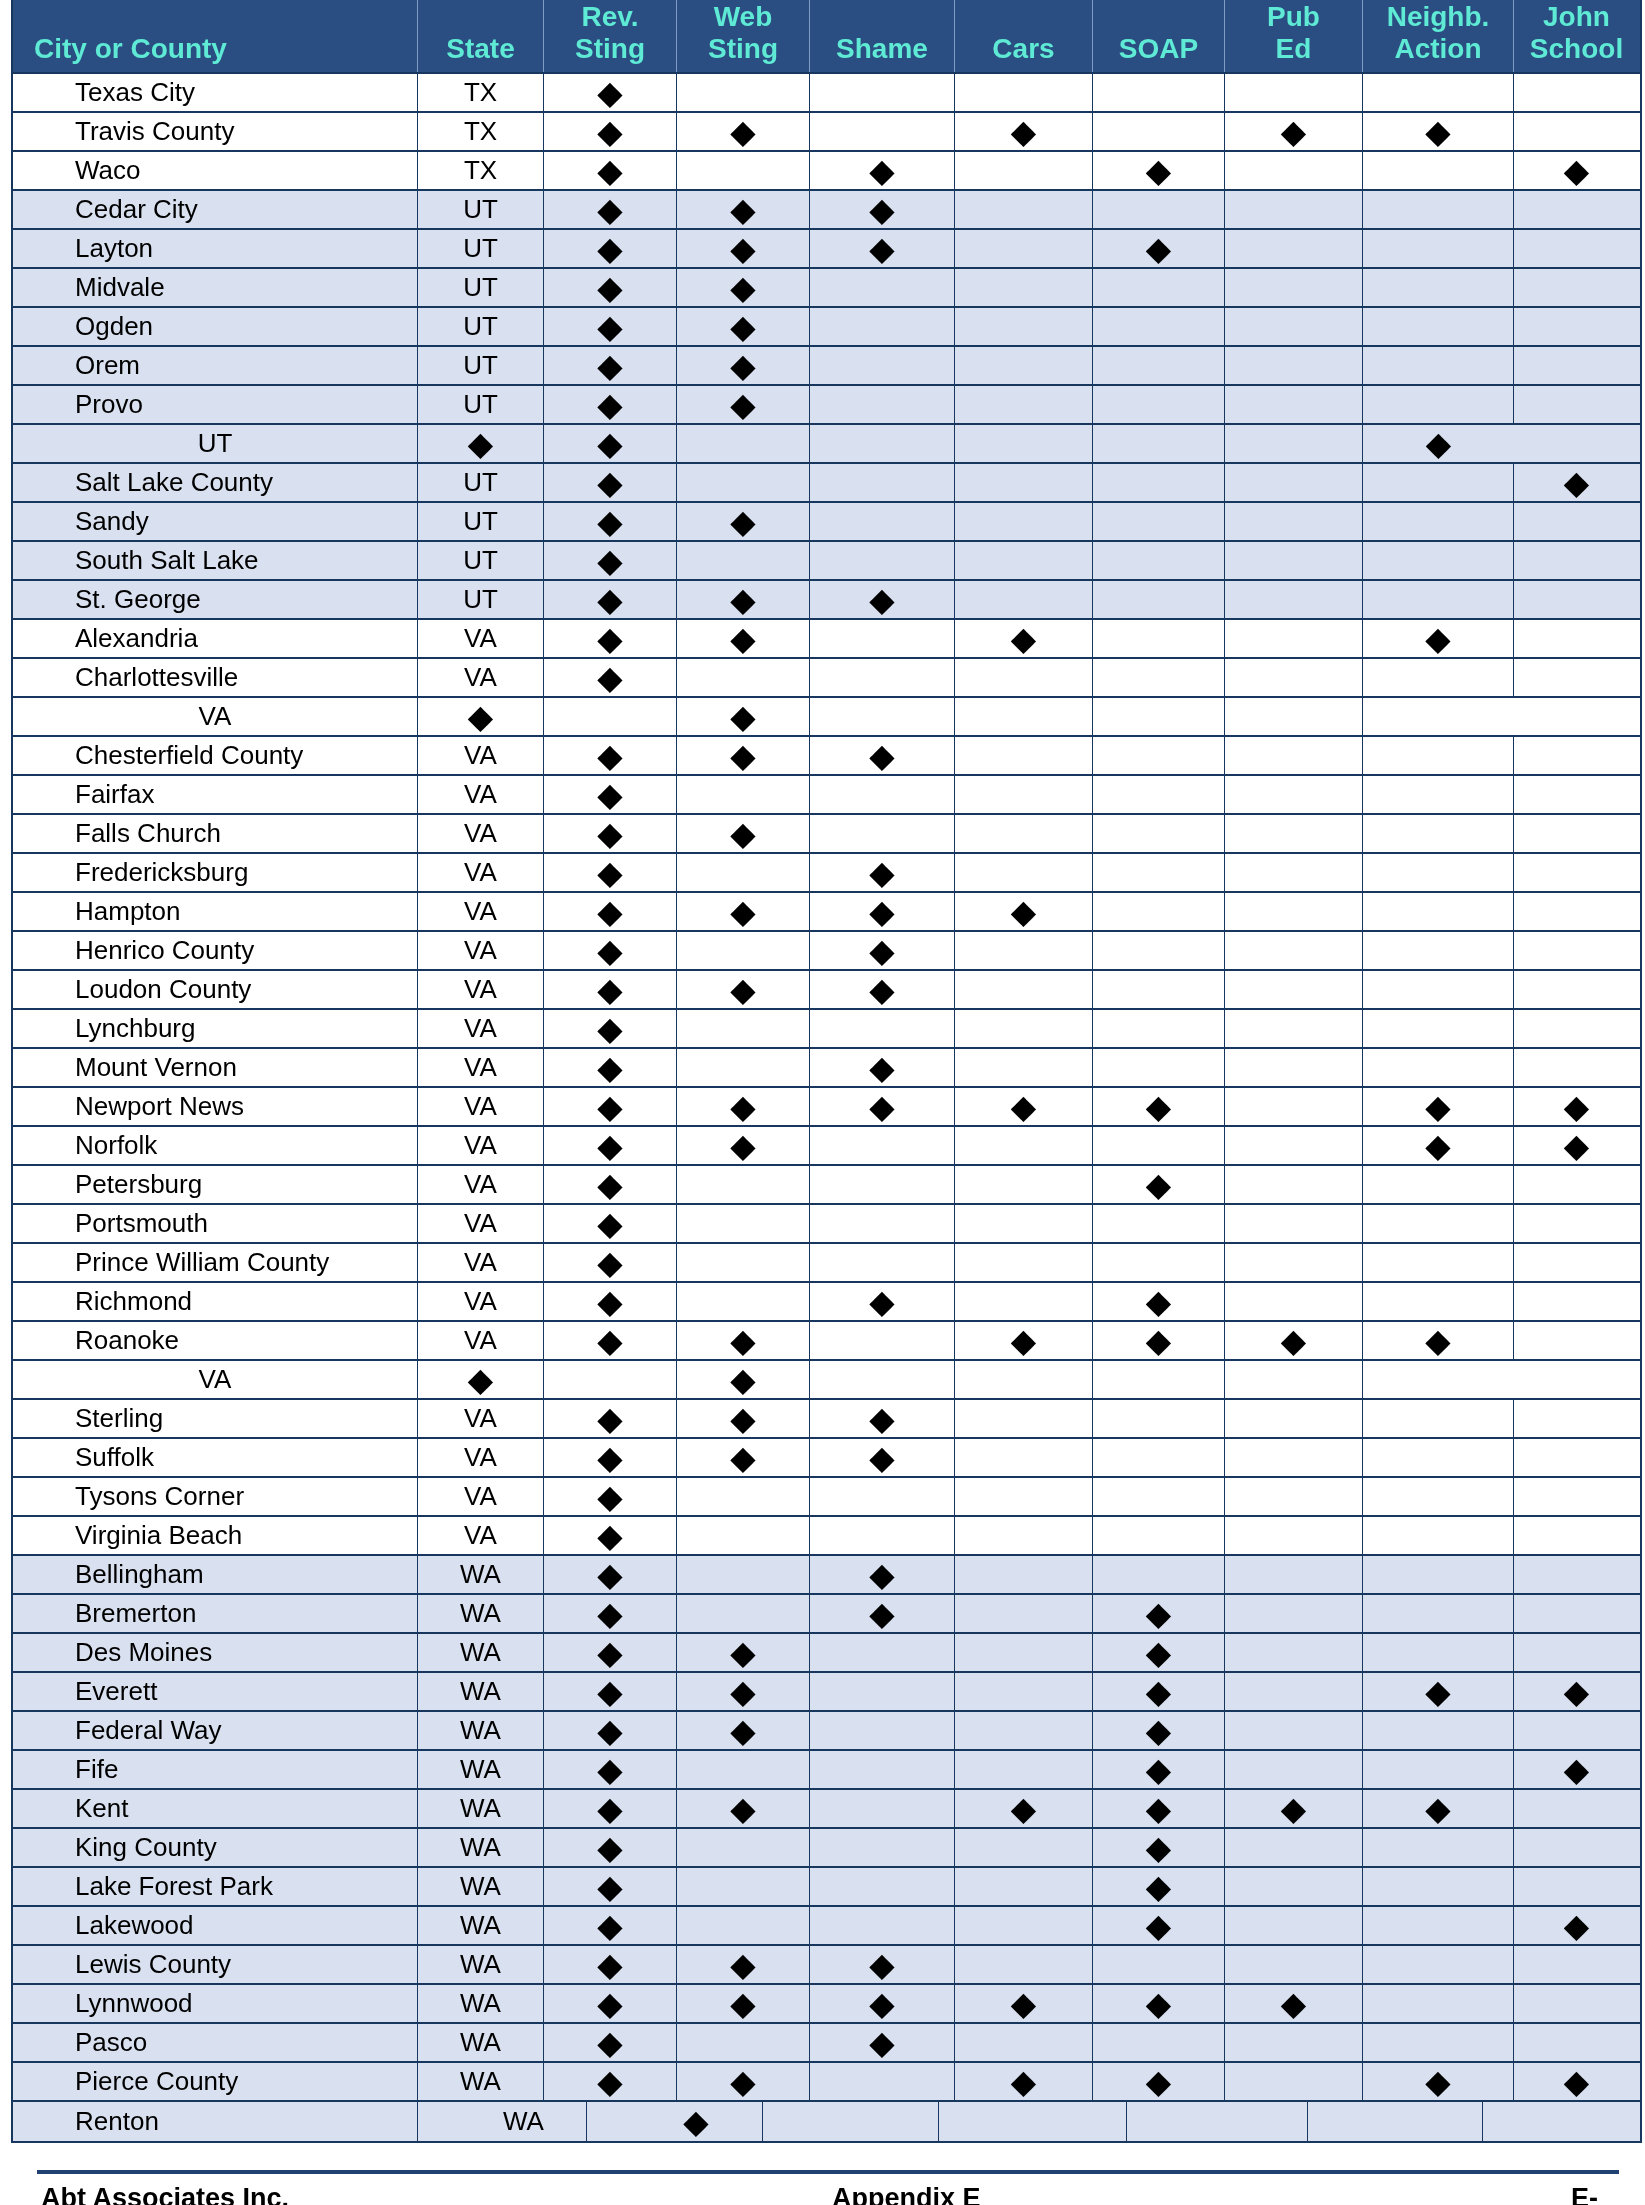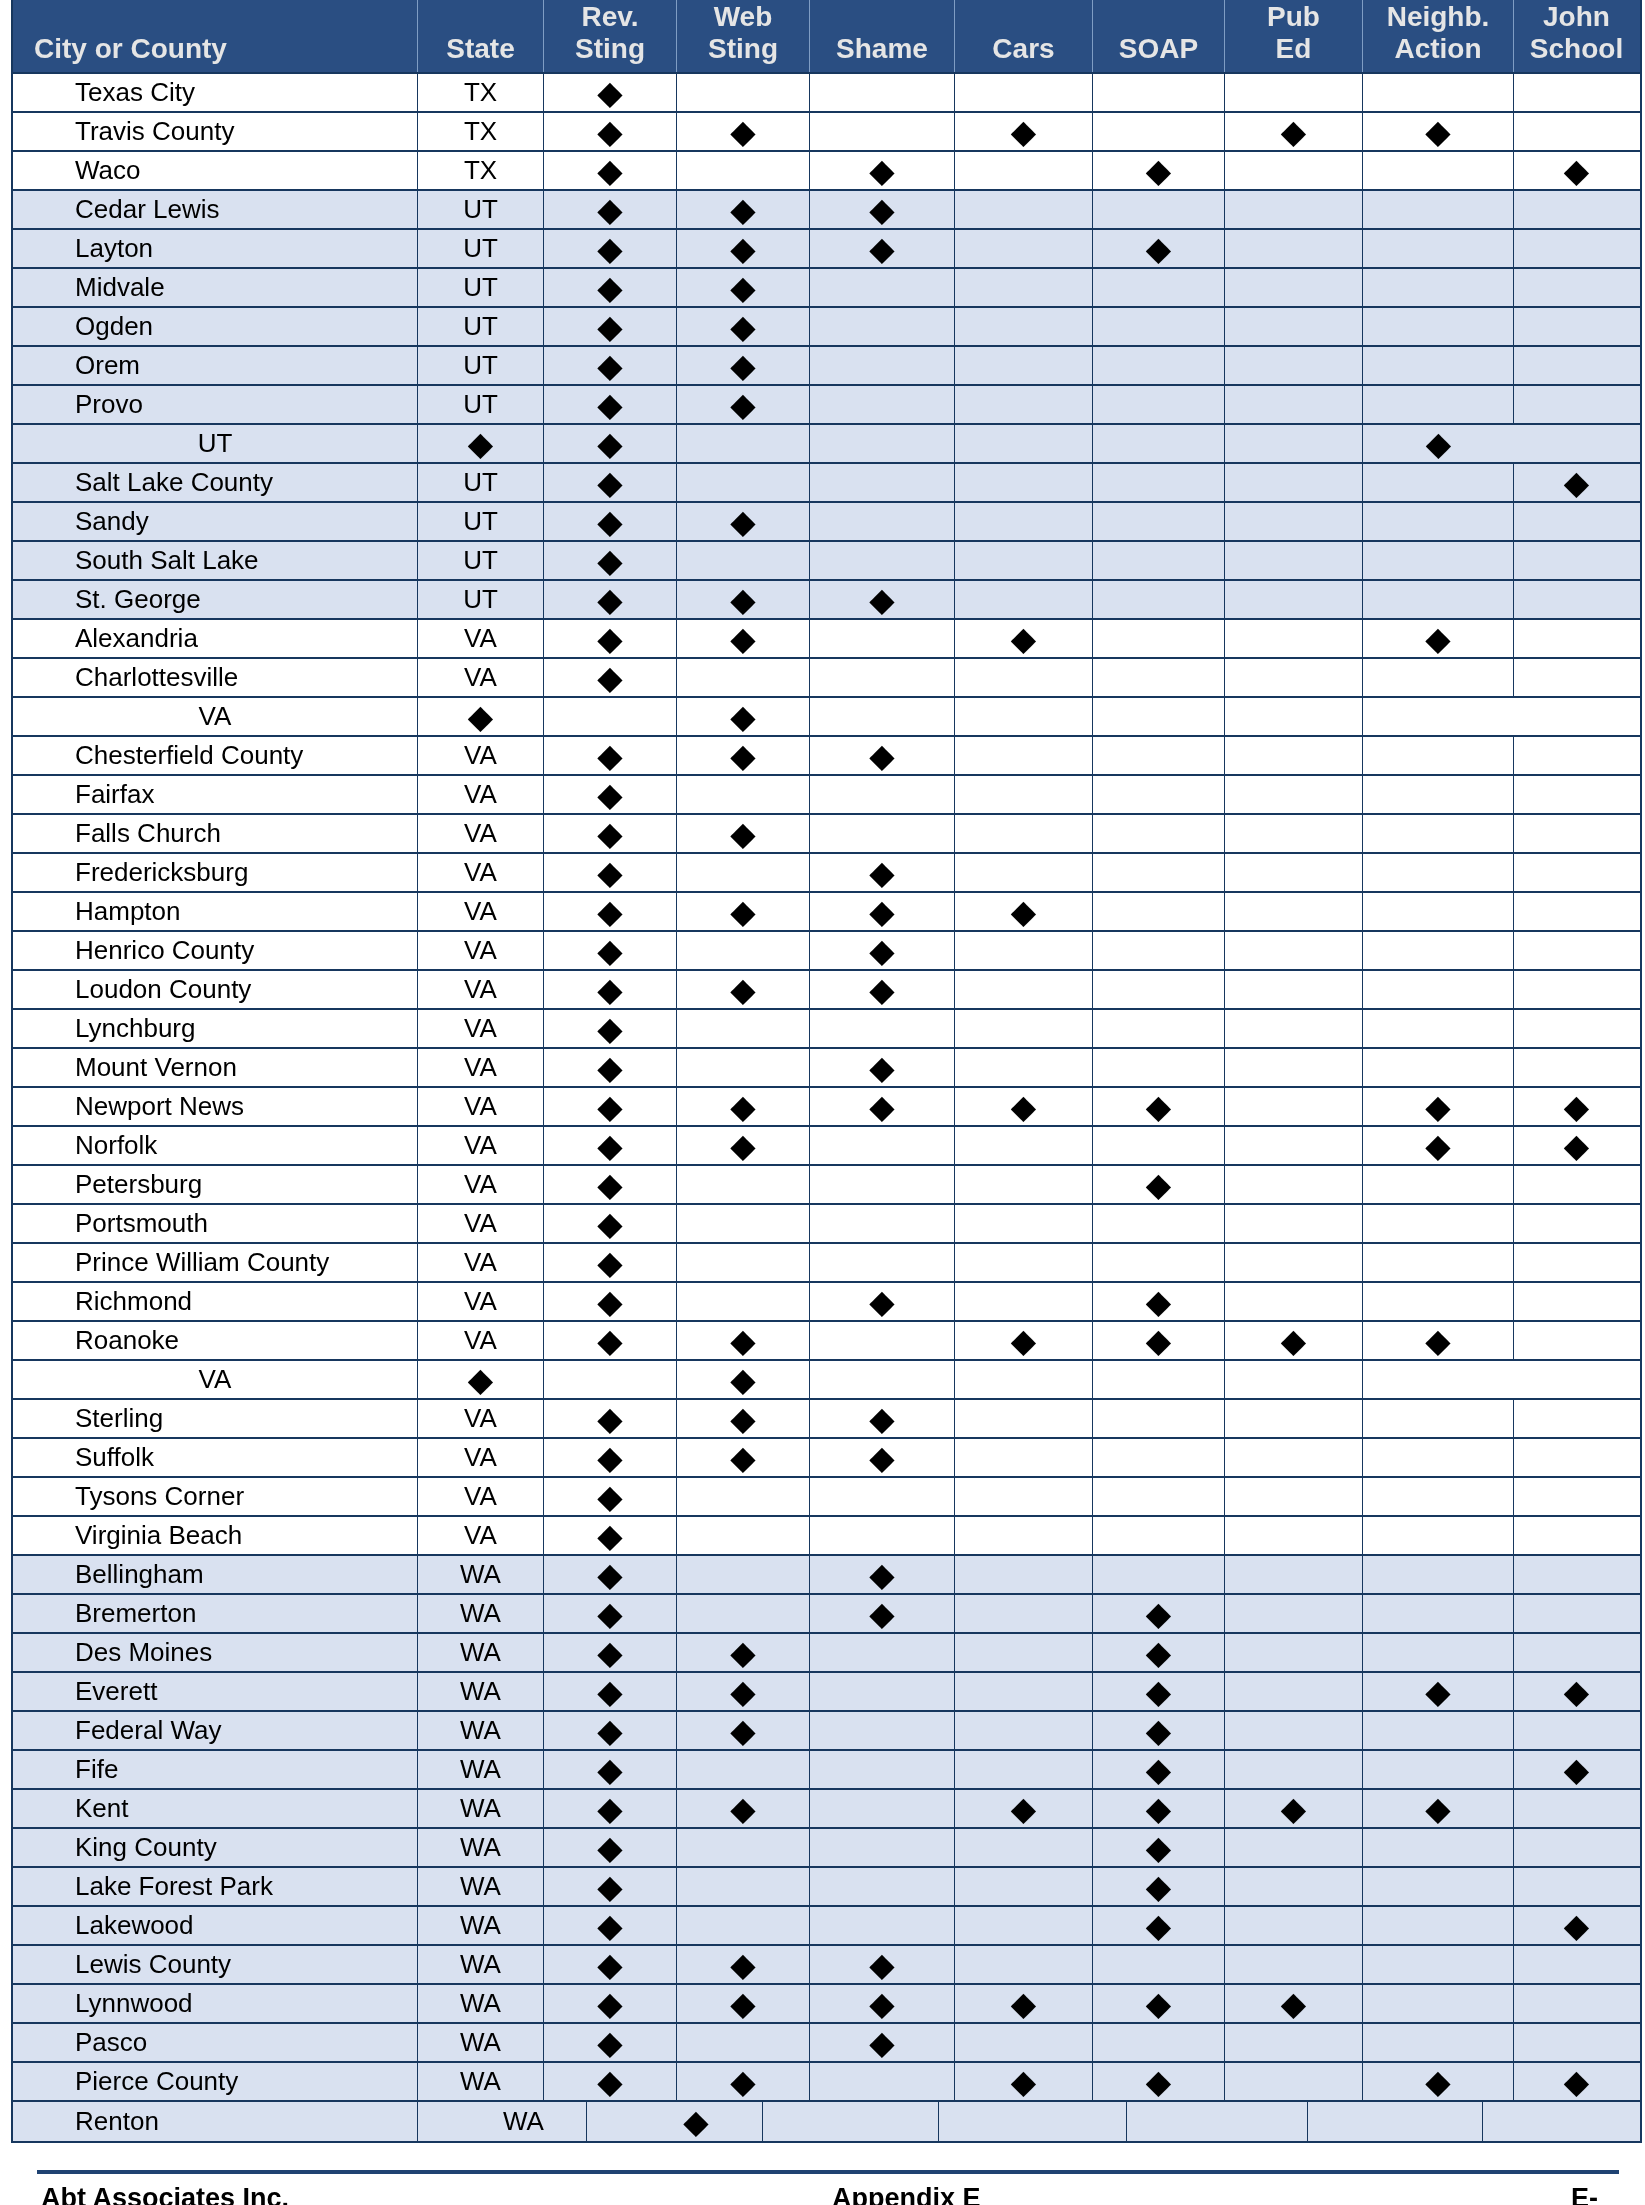--- a/index.html
+++ b/index.html
@@ -29,21 +29,21 @@
     height:74px;
     box-sizing:border-box;
     border-bottom:2.4px solid #17375E;
   }
   .th{
     display:flex;
     align-items:flex-end;
     justify-content:center;
     padding-bottom:7.2px;
     box-sizing:border-box;
-    color:#e5e5e5;
+    color:#5eead4;
     font-weight:bold;
     font-size:28px;
     line-height:32px;
     text-align:center;
     white-space:pre-line;
     border-right:1.6px solid #7F9DC4;
   }
   .th:last-child{border-right:none;}
   .th-city{
     justify-content:flex-start;
@@ -154,21 +154,21 @@
           <div class="cell mark">◆</div>
           <div class="cell mark"></div>
           <div class="cell mark">◆</div>
           <div class="cell mark"></div>
           <div class="cell mark">◆</div>
           <div class="cell mark"></div>
           <div class="cell mark"></div>
           <div class="cell mark">◆</div>
         </div>
         <div class="row grid-row shaded">
-          <div class="cell city">Cedar Lewis</div>
+          <div class="cell city">Cedar City</div>
           <div class="cell">UT</div>
           <div class="cell mark">◆</div>
           <div class="cell mark">◆</div>
           <div class="cell mark">◆</div>
           <div class="cell mark"></div>
           <div class="cell mark"></div>
           <div class="cell mark"></div>
           <div class="cell mark"></div>
           <div class="cell mark"></div>
         </div>

